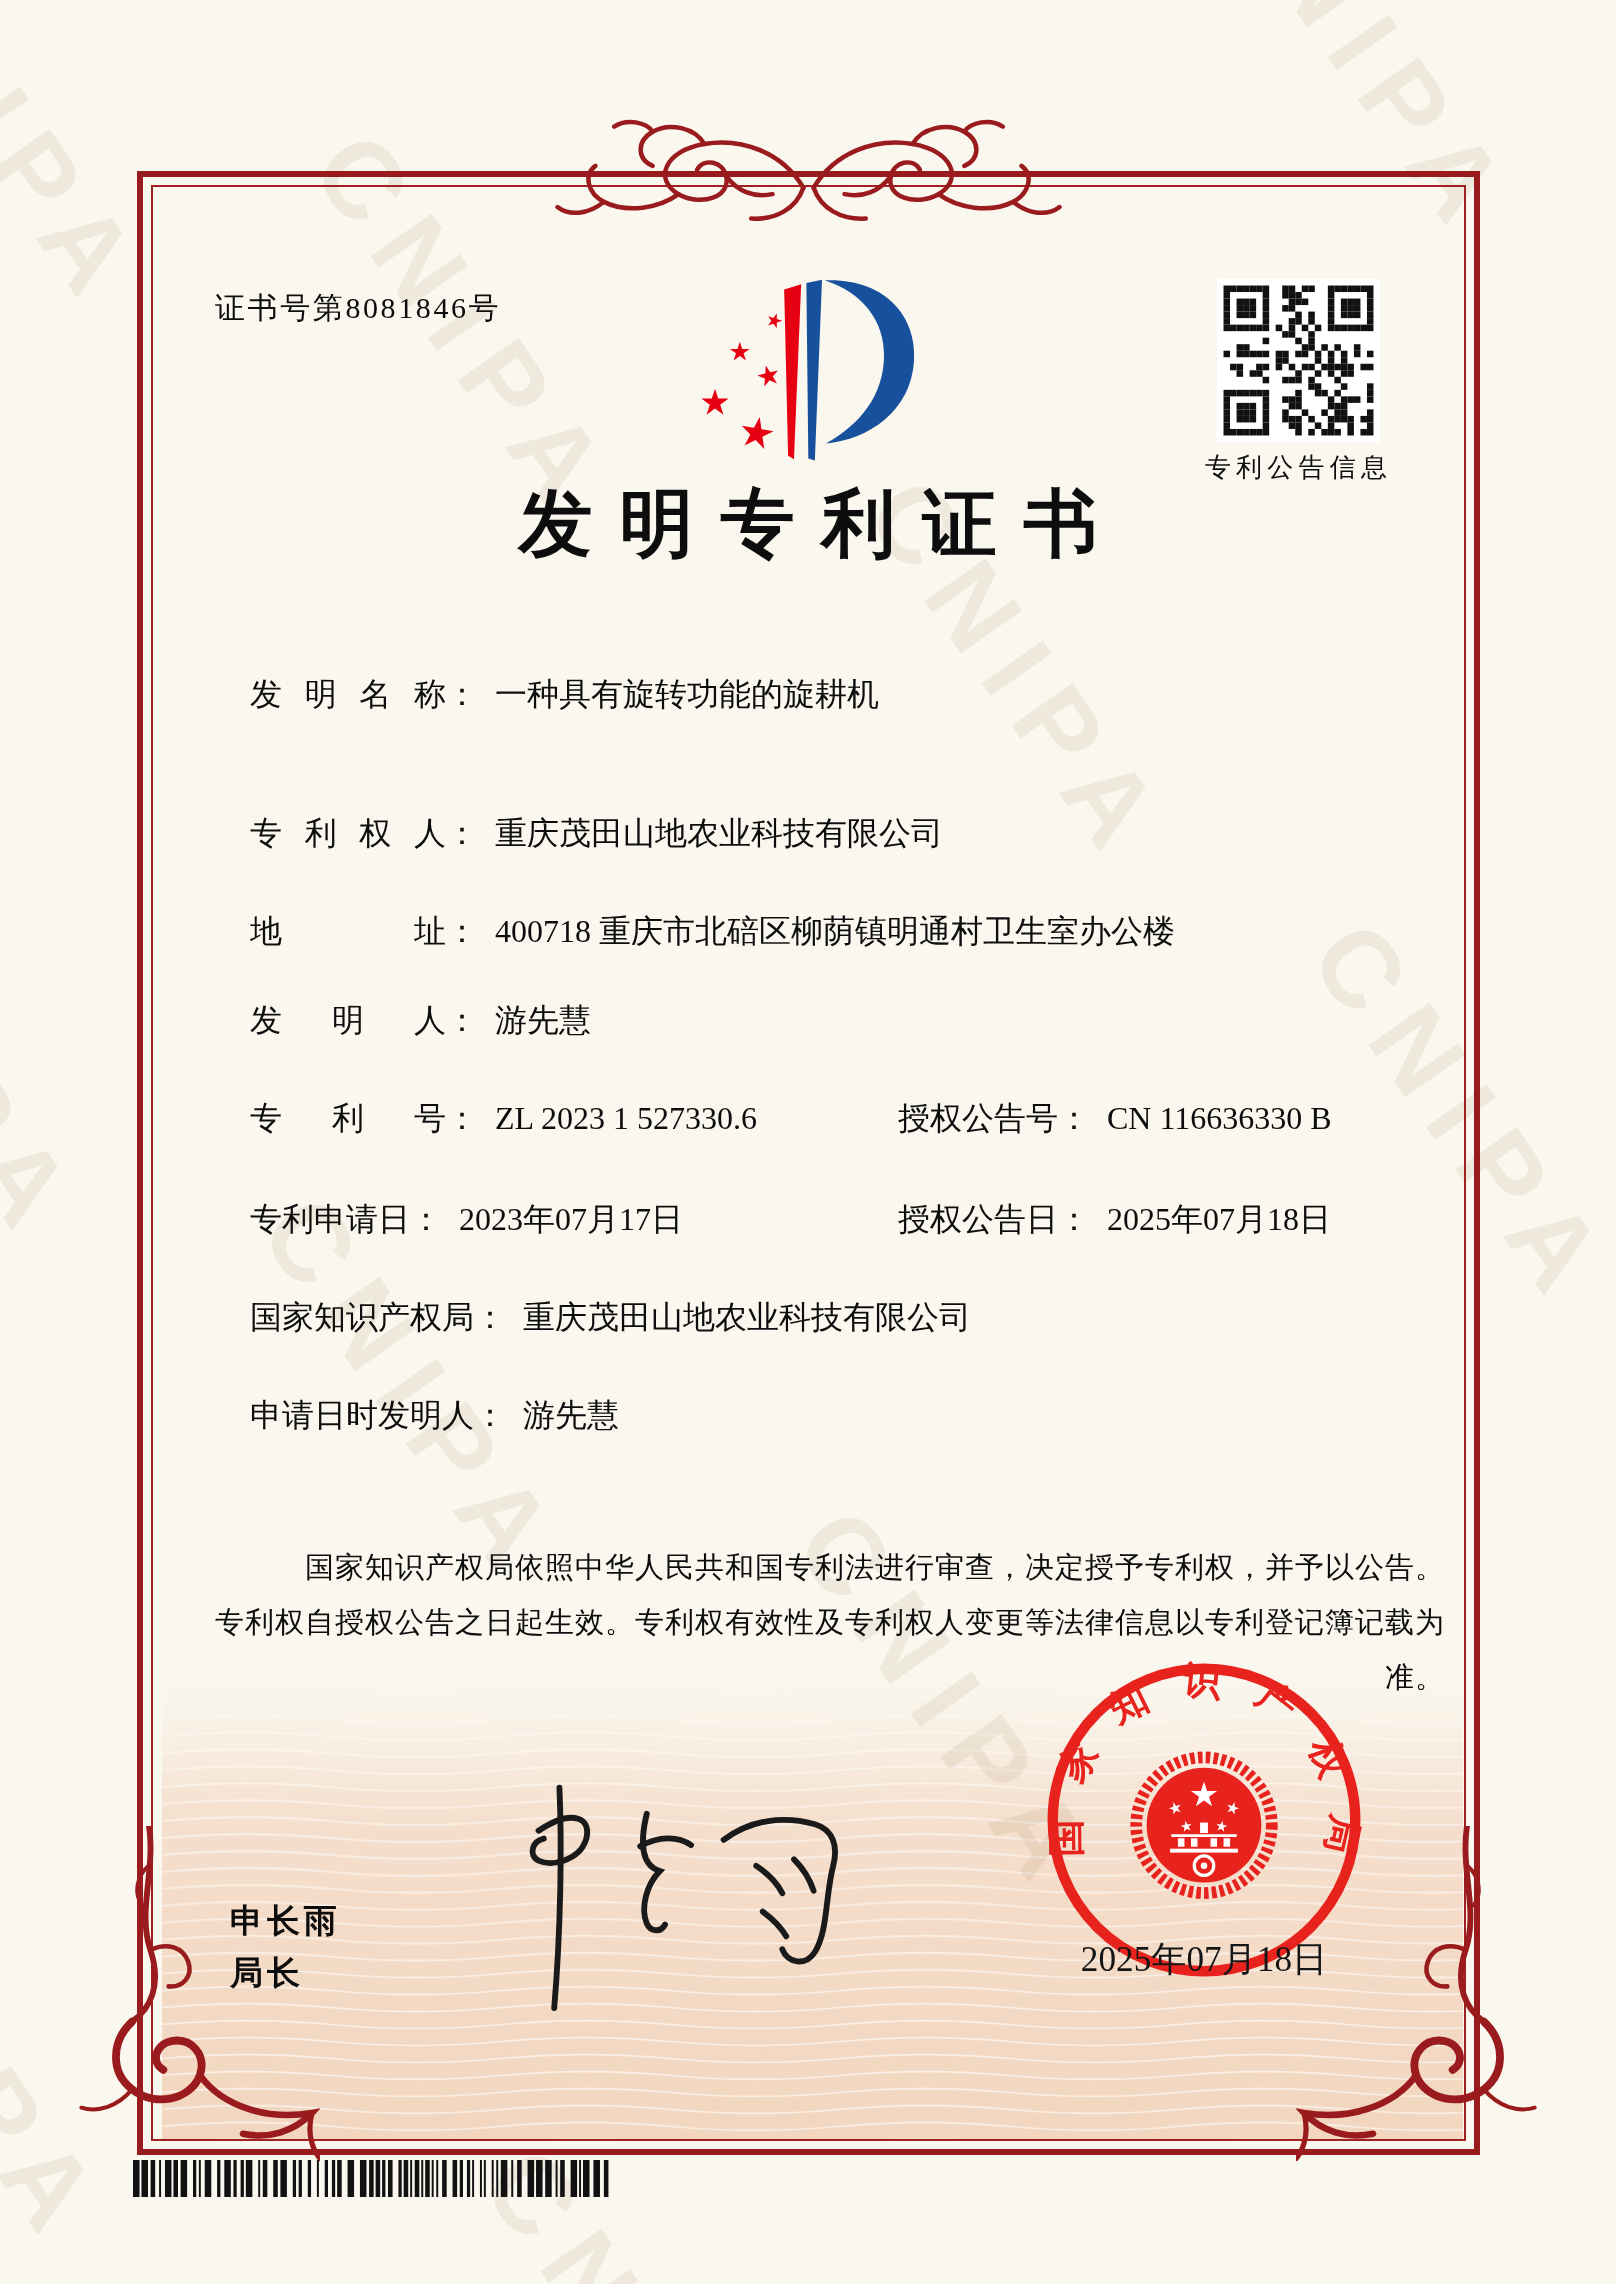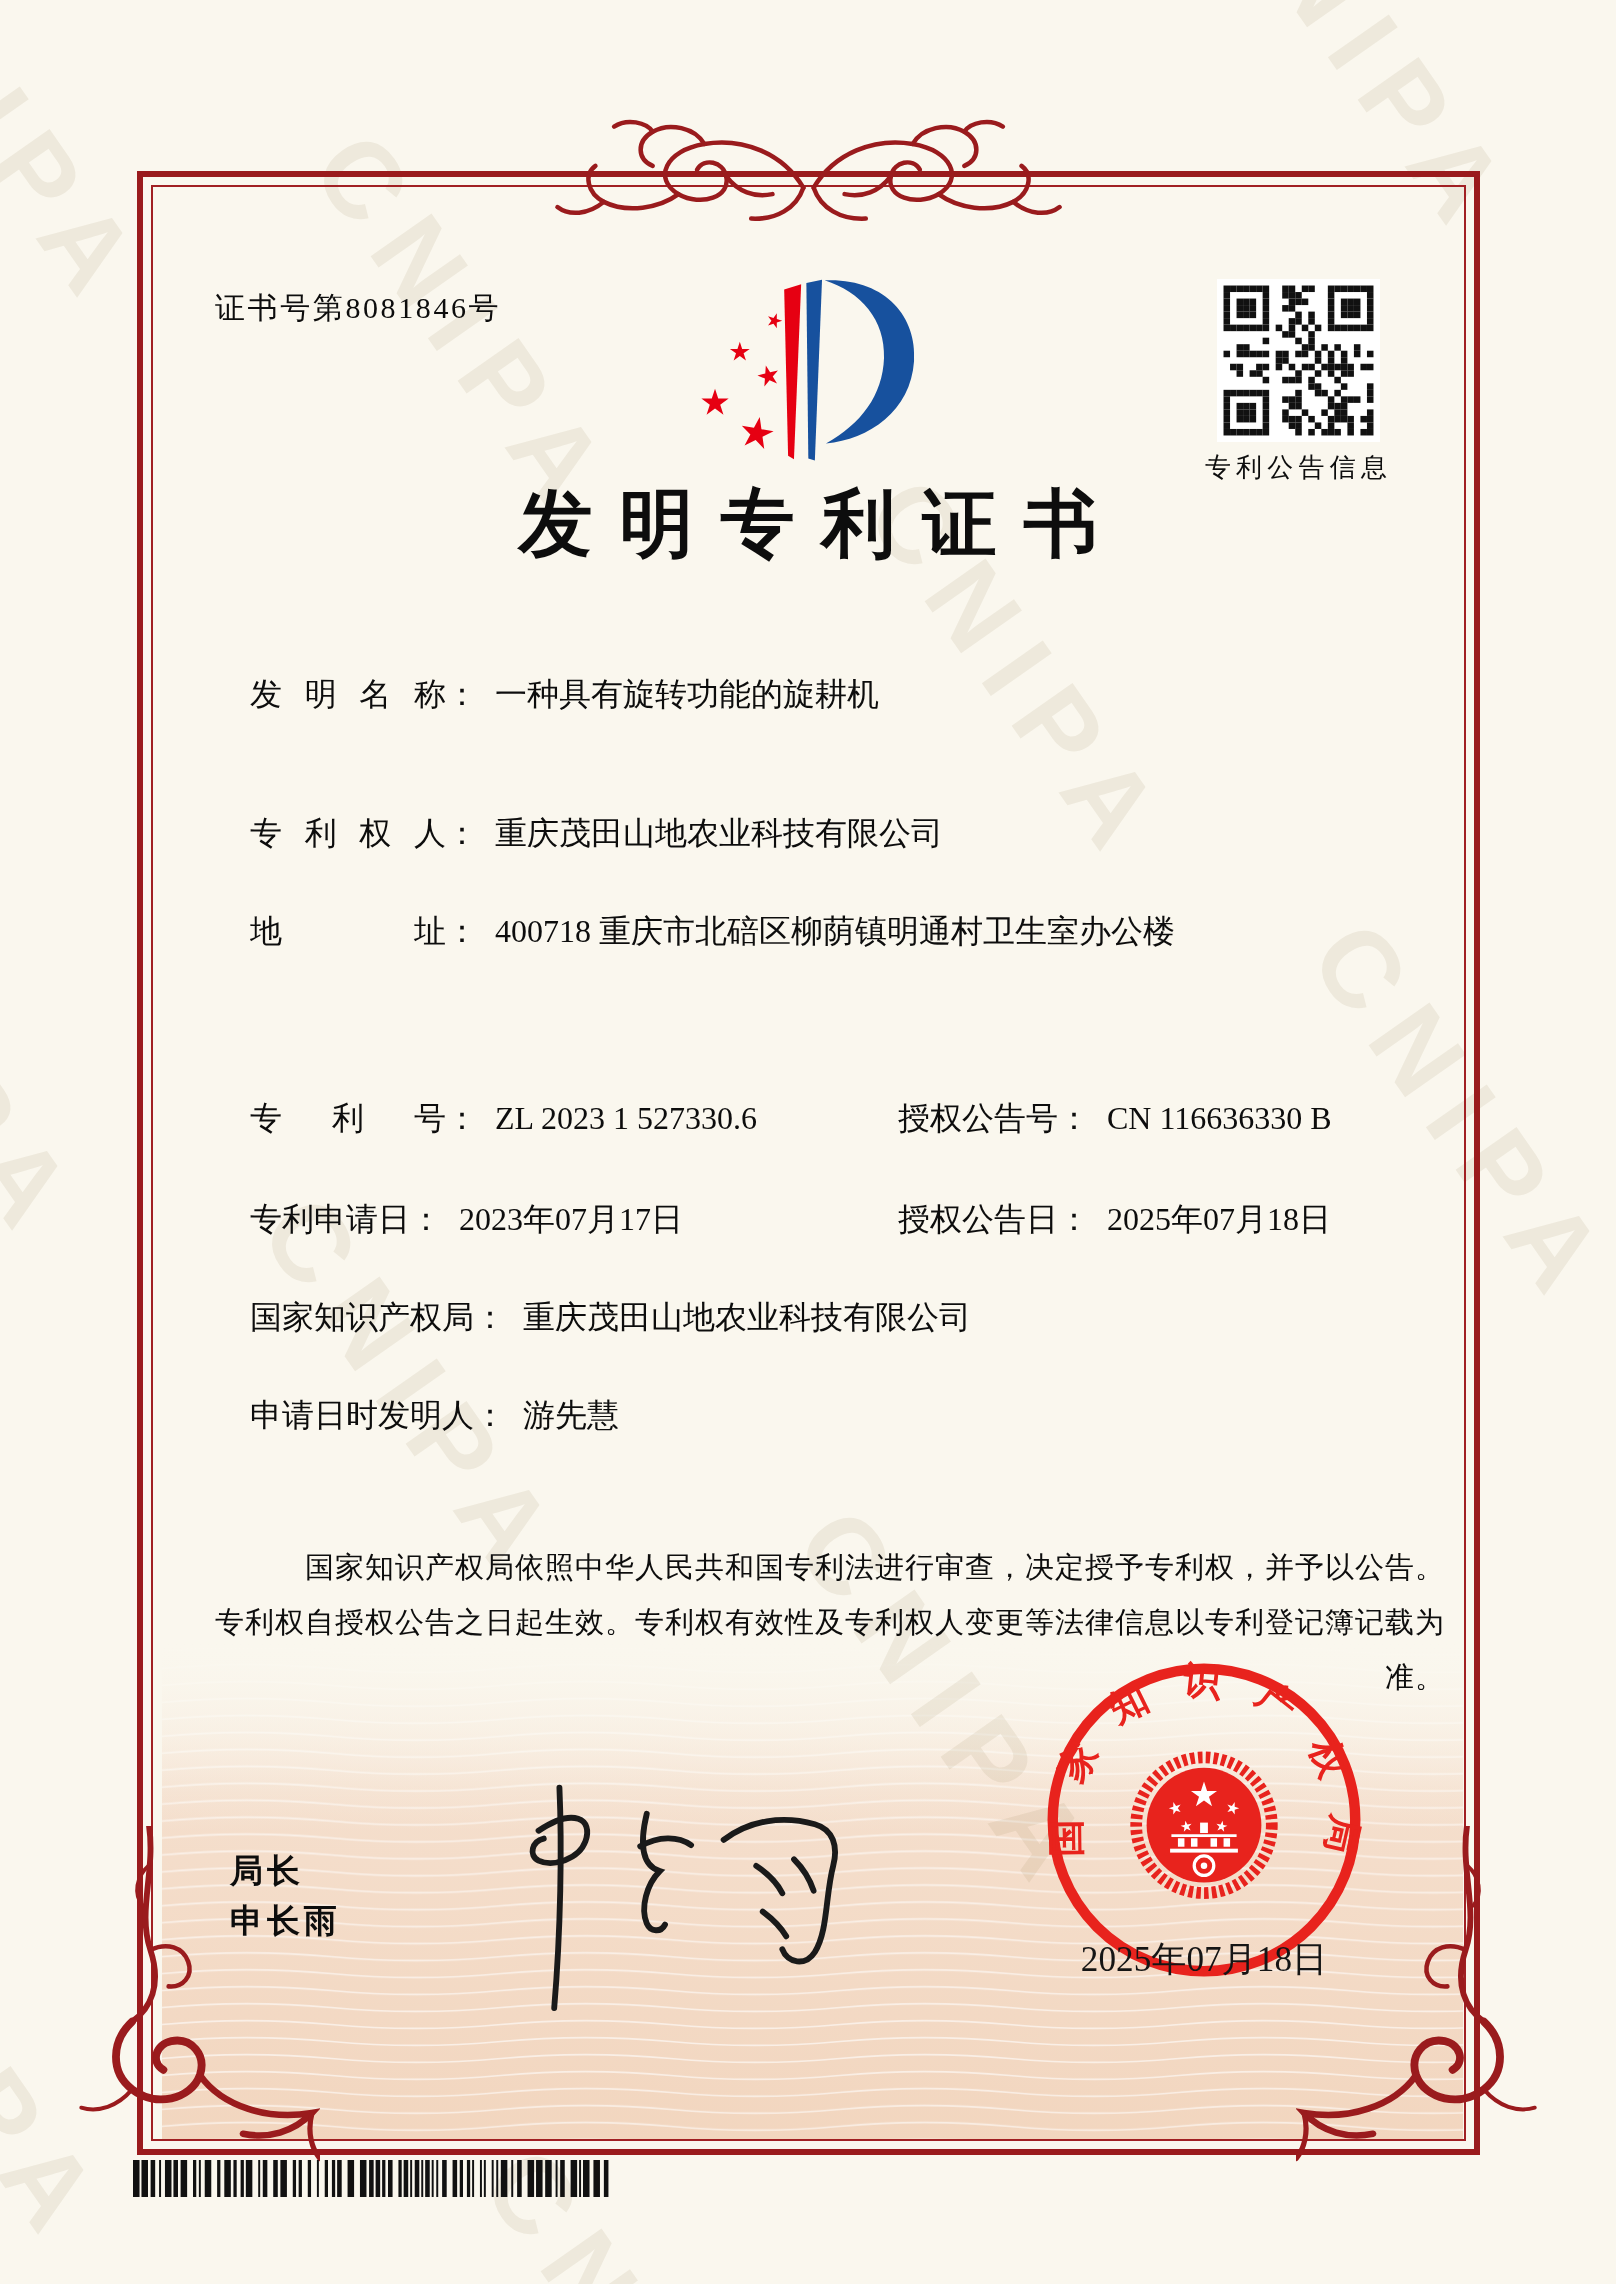--- a/index.html
+++ b/index.html
@@ -44,21 +44,21 @@
   .row .val{margin-left:17px;}
   .rowR{position:absolute;left:898px;font-size:32px;white-space:nowrap;z-index:5;}
   .rowR .val{margin-left:17px;}
 
   .legal{position:absolute;left:202px;top:1540px;width:1243px;font-size:29px;line-height:55px;
          letter-spacing:1px;z-index:5;text-align:right;}
   .legal .l1{text-indent:60px;}
 
   .sig-role,.sig-name{position:absolute;left:230px;font-size:33px;font-weight:700;letter-spacing:3.9px;
        font-family:"Liberation Sans","DejaVu Sans",sans-serif;z-index:5;}
-  .sig-role{top:1849px;text-align:center;}
+  .sig-role{top:1951px;text-align:center;}
   .sig-name{top:1899px;}
 
   .signature{position:absolute;left:476px;top:1768px;width:378px;height:261px;z-index:5;}
 
   .seal{position:absolute;left:1041px;top:1657px;width:326px;height:326px;z-index:6;}
   .seal text{font-family:"Liberation Serif","DejaVu Serif",serif;}
 
   .page-info{position:absolute;left:0;top:2098px;width:100%;text-align:center;font-size:27px;
              letter-spacing:2.6px;z-index:5;}
 
@@ -399,20 +399,23 @@
 
   <div class="row" style="top:673px">
     <span class="lbl">发明名称</span><span class="colon">：</span><span class="val">一种具有旋转功能的旋耕机</span>
   </div>
   <div class="row" style="top:812px">
     <span class="lbl">专利权人</span><span class="colon">：</span><span class="val">重庆茂田山地农业科技有限公司</span>
   </div>
   <div class="row" style="top:910px">
     <span class="lbl">地址</span><span class="colon">：</span><span class="val">400718 重庆市北碚区柳荫镇明通村卫生室办公楼</span>
   </div>
+  <div class="row" style="top:999px">
+    <span class="lbl">发明人</span><span class="colon">：</span><span class="val">游先慧</span>
+  </div>
   <div class="row" style="top:1097px">
     <span class="lbl">专利号</span><span class="colon">：</span><span class="val">ZL 2023 1 527330.6</span>
   </div>
   <div class="rowR" style="top:1097px">
     <span class="lbl wide">授权公告号</span><span class="colon">：</span><span class="val">CN 116636330 B</span>
   </div>
   <div class="row" style="top:1198px">
     <span class="lbl wide">专利申请日</span><span class="colon">：</span><span class="val">2023年07月17日</span>
   </div>
   <div class="rowR" style="top:1198px">

